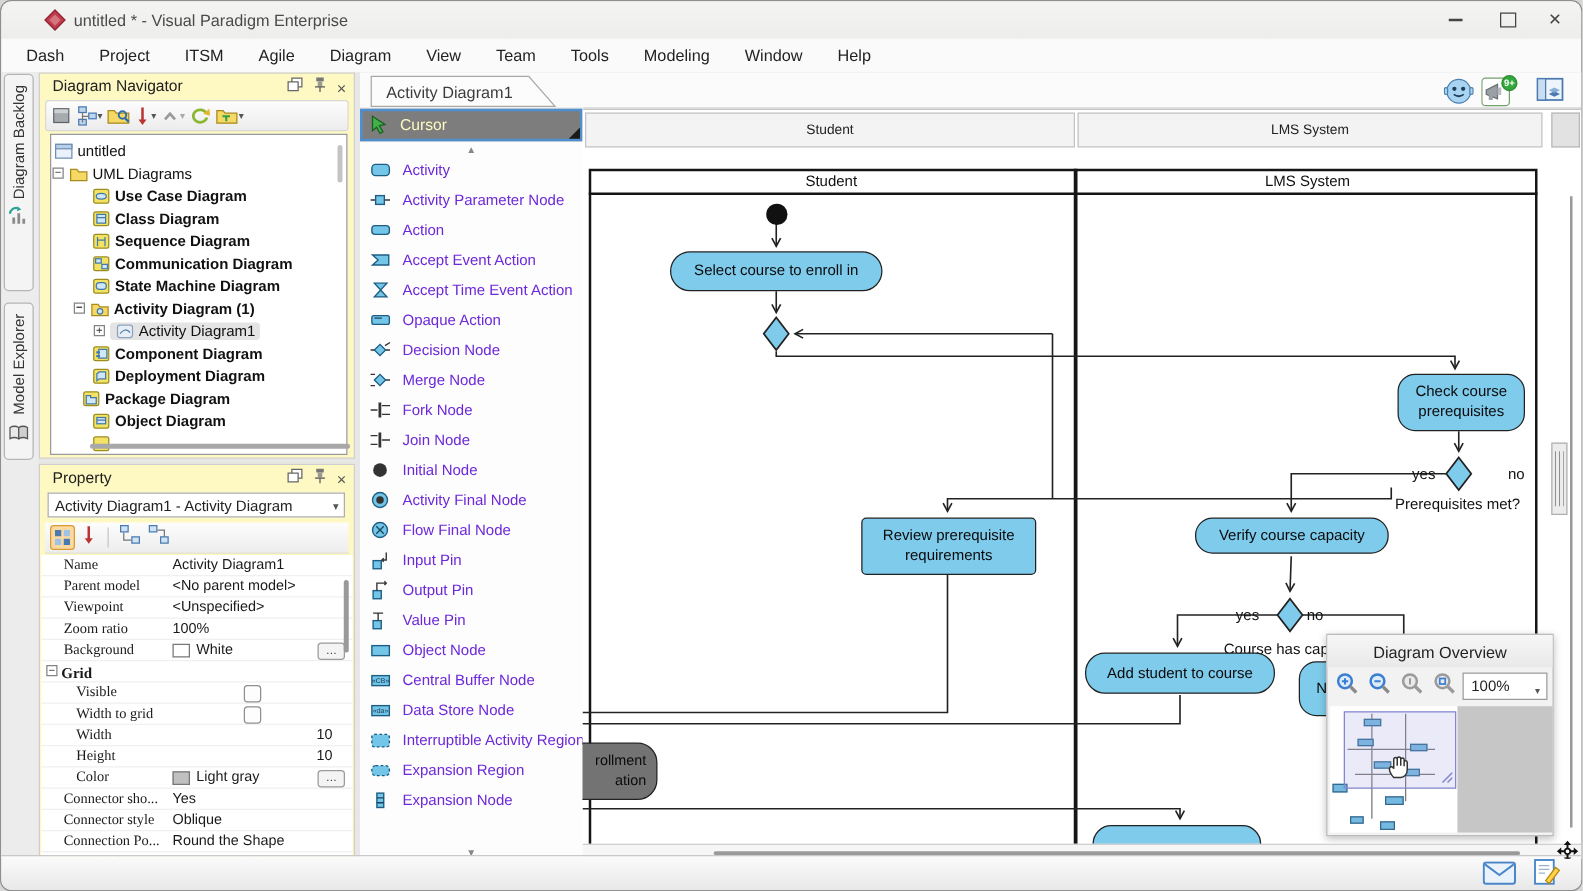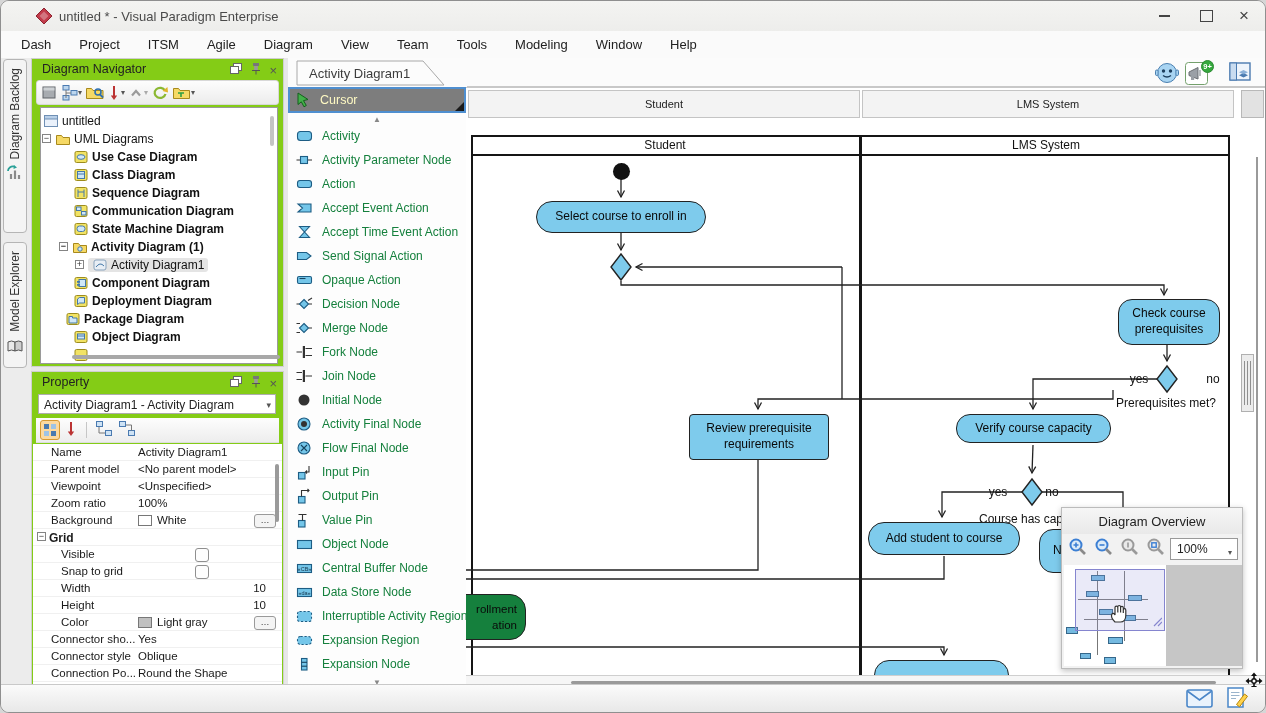--- a/index.html
+++ b/index.html
@@ -16,21 +16,21 @@
   
   .menubar{position:absolute;top:30px;left:0;right:0;height:27px;background:#fafafa;border-bottom:1px solid #e0e0e0;display:flex;align-items:center;padding-left:6px;}
   .menu-item{padding:0 14px;font-size:13px;color:#222;line-height:27px;}
   
   .content{position:absolute;top:57px;left:0;right:0;height:629px;background:#e7e7e7;}
   
   .strip{position:absolute;left:0;top:0;width:30px;height:629px;background:#ececec;}
   .vtab{position:absolute;left:2px;width:24px;border:1px solid #b5b5b5;border-radius:4px;background:#f4f4f4;display:flex;flex-direction:column;align-items:center;justify-content:flex-start;box-sizing:border-box;}
   .vtab-label{writing-mode:vertical-rl;transform:rotate(180deg);font-size:12px;color:#333;margin:8px 0 6px 0;}
   
-  .panel{position:absolute;left:30px;width:253px;background:#84cc16;border:1px solid #cfcfcf;box-sizing:border-box;}
+  .panel{position:absolute;left:30px;width:253px;background:#fef9c3;border:1px solid #cfcfcf;box-sizing:border-box;}
   .phead{position:relative;height:20px;}
   .phead-title{position:absolute;left:10px;top:3px;font-size:12.5px;color:#222;}
   .phead-icons{position:absolute;right:6px;top:2px;display:flex;gap:8px;align-items:center;color:#555;}
   .phc{font-size:13px;line-height:15px;}
   
   .ntoolbar{position:absolute;left:4px;right:4px;top:21px;height:25px;background:linear-gradient(#fdfdfd,#ececec);border:1px solid #d8d8d8;border-radius:3px;display:flex;align-items:center;gap:3px;padding-left:4px;box-sizing:border-box;}
   .caret{font-size:8px;color:#555;}
   .tbtn{display:flex;align-items:center;}
   .treebox{position:absolute;left:8px;top:48px;width:236px;height:255px;background:#fff;border:1px solid #9a9a9a;overflow:hidden;}
   .trow{position:absolute;height:17px;display:flex;align-items:center;font-size:12px;color:#111;white-space:nowrap;}
@@ -41,21 +41,21 @@
   .hthumb{position:absolute;left:40px;top:296px;width:208px;height:4px;background:#a8a8a8;border-radius:2px;}
   .vthumb{position:absolute;right:3px;top:8px;width:4px;height:30px;background:#c4c4c4;border-radius:2px;}
   
   .pselector{position:absolute;left:6px;top:22px;width:238px;height:20px;background:#fff;border:1px solid #adadad;font-size:12px;color:#222;line-height:20px;padding-left:5px;box-sizing:border-box;}
   .psel-caret{position:absolute;right:4px;top:0;font-size:9px;color:#555;}
   .ptoolbar{position:absolute;left:4px;top:46px;height:24px;right:4px;background:linear-gradient(#fdfdfd,#ededed);border-bottom:1px solid #ddd;display:flex;align-items:center;gap:5px;padding-left:4px;}
   .pb-sel{background:#fcd9a0;border:1px solid #d89a33;border-radius:3px;padding:1px;display:flex;}
   .psep{width:1px;height:16px;background:#c6c6c6;margin:0 3px;}
   .pgrid{position:absolute;left:1px;right:1px;top:72px;bottom:1px;background:#fff;overflow:hidden;}
   .prow{position:relative;height:16px;border-bottom:1px solid #f0f0f0;font-size:11.5px;color:#1a1a1a;}
-  .plab{position:absolute;left:18px;top:1.5px;}
+  .plab{position:absolute;left:18px;top:1.5px;font-family:Liberation Serif, serif;}
   .prow.ind .plab{left:28px;}
   .pval{position:absolute;left:105px;top:1.5px;}
   .pval.num{left:auto;right:16px;}
   .pgrp .plab{left:16px;font-weight:bold;font-size:12px;}
   .pexp{position:absolute;left:4px;top:3px;width:9px;height:9px;border:1px solid #848484;font-size:9px;line-height:7px;text-align:center;color:#333;box-sizing:border-box;background:#fff;}
   .cbox{position:absolute;left:162px;top:2px;width:12px;height:12px;border:1px solid #8f8f8f;border-radius:3px;background:#fdfdfd;}
   .swatch{position:absolute;left:105px;top:2.5px;width:14px;height:11px;border:1px solid #777;box-sizing:border-box;}
   .sw-text{position:absolute;left:124px;top:1.5px;}
   .dots{position:absolute;right:6px;top:1.5px;width:20px;height:12px;border:1px solid #9a9a9a;border-radius:3px;background:#f4f4f4;font-size:9px;line-height:10px;text-align:center;color:#333;}
   .pvscroll{position:absolute;right:3px;top:20px;width:4px;height:58px;background:#9a9a9a;border-radius:2px;}
@@ -65,21 +65,21 @@
   .dtab-label{position:absolute;left:13px;top:6px;font-size:13px;color:#3c3c3c;}
   
   .toolbox{position:absolute;left:287px;top:28px;width:180px;height:601px;background:#fdfdfd;border-right:1px solid #c8c8c8;box-sizing:border-box;}
   .cursor-btn{position:absolute;left:0;top:1px;width:178px;height:26px;background:#7d7d7d;border:2px solid #4f8fd0;box-sizing:border-box;display:flex;align-items:center;color:#fef9c3;font-size:12.5px;}
   .cursor-btn svg{margin:0 8px 0 6px;}
   .corner-tri{position:absolute;right:0;bottom:0;width:0;height:0;border-left:9px solid transparent;border-bottom:9px solid #1a1a1a;}
   .tb-scroll{position:absolute;left:0;width:178px;text-align:center;font-size:8px;color:#888;}
   .tb-list{position:absolute;left:0;top:38px;width:178px;}
   .tb-row{height:24px;display:flex;align-items:center;}
   .tb-ic{width:17px;margin:0 9px 0 8px;display:inline-flex;}
-  .tb-lb{font-size:12px;color:#15803d;white-space:nowrap;}
+  .tb-lb{font-size:12px;color:#6d28d9;white-space:nowrap;}
   .ti rect,.ti polygon,.ti circle,.ti ellipse{fill:#74c6e9;stroke:#1d5d84;stroke-width:1.1;}
   .ti .ln{stroke:#333;stroke-width:1.1;fill:none;}
   .ti .ln2{stroke:#16435e;stroke-width:1.1;fill:none;}
   .ti .dk{fill:#333;stroke:none;}
   .ti text{font-family:"Liberation Sans",sans-serif;font-size:5.5px;fill:#13334a;stroke:none;}
   
   .canvas{position:absolute;left:465px;top:29px;width:801px;height:600px;background:#fff;border-top:1px solid #c8c8c8;overflow:hidden;box-sizing:border-box;}
   .ruler-box{position:absolute;top:2px;height:28px;background:#f3f3f3;border:1px solid #c4c4c4;box-sizing:border-box;font-size:11px;color:#222;display:flex;align-items:center;justify-content:center;}
   .frame-border{position:absolute;left:5px;top:47px;width:759px;height:600px;border:2px solid #151515;box-sizing:border-box;}
   .lane-title{position:absolute;top:49px;height:16px;font-size:12px;color:#111;display:flex;align-items:center;justify-content:center;}
@@ -103,21 +103,21 @@
   .miniline{position:absolute;background:#777;}
   
   .hscroll{position:absolute;left:0;top:587px;width:801px;height:13px;background:#f6f6f6;border-top:1px solid #cfcfcf;box-sizing:border-box;}
   .hthumb2{position:absolute;left:105px;top:5px;width:645px;height:3px;background:#9a9a9a;border-radius:2px;}
   .vline{position:absolute;left:790px;top:69px;width:2px;height:505px;background:#9a9a9a;}
   .ridge{position:absolute;left:775px;top:266px;width:13px;height:58px;background:#ececec;border:1px solid #b0b0b0;box-sizing:border-box;display:flex;align-items:center;justify-content:center;}
   .ridge-in{width:7px;height:44px;background:repeating-linear-gradient(to right,#8f8f8f 0 1px,transparent 1px 3px);}
   .corner-gray{position:absolute;left:775px;top:2px;width:23px;height:28px;background:#e2e2e2;border:1px solid #b8b8b8;box-sizing:border-box;}
   
   .statusbar{position:absolute;left:0;right:0;bottom:0;height:27px;background:linear-gradient(#fbfbfb,#e8e8e8);border-top:1px solid #c9c9c9;}
-  .clip-node{position:absolute;background:#15803d;border:1.4px solid #222;border-radius:0 16px 16px 0;box-sizing:border-box;font-size:11.5px;color:#0a0a0a;text-align:right;padding:6px 8px 0 0;line-height:1.4;}
+  .clip-node{position:absolute;background:#737373;border:1.4px solid #222;border-radius:0 16px 16px 0;box-sizing:border-box;font-size:11.5px;color:#0a0a0a;text-align:right;padding:6px 8px 0 0;line-height:1.4;}
 </style>
 </head>
 <body>
 
 <div class="win">
 
   <div class="titlebar">
     <span class="logo">
       <svg width="18" height="18">
           <polygon points="9,1 17,9 9,17 1,9" fill="#c13b4a" stroke="#8e2330"></polygon>
@@ -446,21 +446,21 @@
           </div>
         <div class="prow pgrp">
             <span class="pexp">−</span>
             <span class="plab">Grid</span>
           </div>
         <div class="prow ind">
             <span class="plab">Visible</span>
             <span class="cbox"></span>
           </div>
         <div class="prow ind">
-            <span class="plab">Snap to grid</span>
+            <span class="plab">Width to grid</span>
             <span class="cbox"></span>
           </div>
         <div class="prow ind">
             <span class="plab">Width</span>
             <span class="pval num">10</span>
           </div>
         <div class="prow ind">
             <span class="plab">Height</span>
             <span class="pval num">10</span>
           </div>
@@ -571,28 +571,20 @@
             <span class="tb-lb">Accept Event Action</span>
           </div>
         <div class="tb-row">
             <span class="tb-ic">
               <svg class="ti" width="17" height="16">
                 <polygon points="3.5,2.5 13.5,2.5 8.5,8"></polygon>
                 <polygon points="3.5,13.5 13.5,13.5 8.5,8"></polygon>
               </svg>
             </span>
             <span class="tb-lb">Accept Time Event Action</span>
-          </div>
-        <div class="tb-row">
-            <span class="tb-ic">
-              <svg class="ti" width="17" height="16">
-                <polygon points="1.5,4.5 10.5,4.5 15,8 10.5,11.5 1.5,11.5"></polygon>
-              </svg>
-            </span>
-            <span class="tb-lb">Send Signal Action</span>
           </div>
         <div class="tb-row">
             <span class="tb-ic">
               <svg class="ti" width="17" height="16">
                 <rect x="1.5" y="4.5" width="14" height="7" rx="1.5"></rect>
                 <line class="ln2" x1="3.5" y1="6.5" x2="9.5" y2="6.5"></line>
               </svg>
             </span>
             <span class="tb-lb">Opaque Action</span>
           </div>

